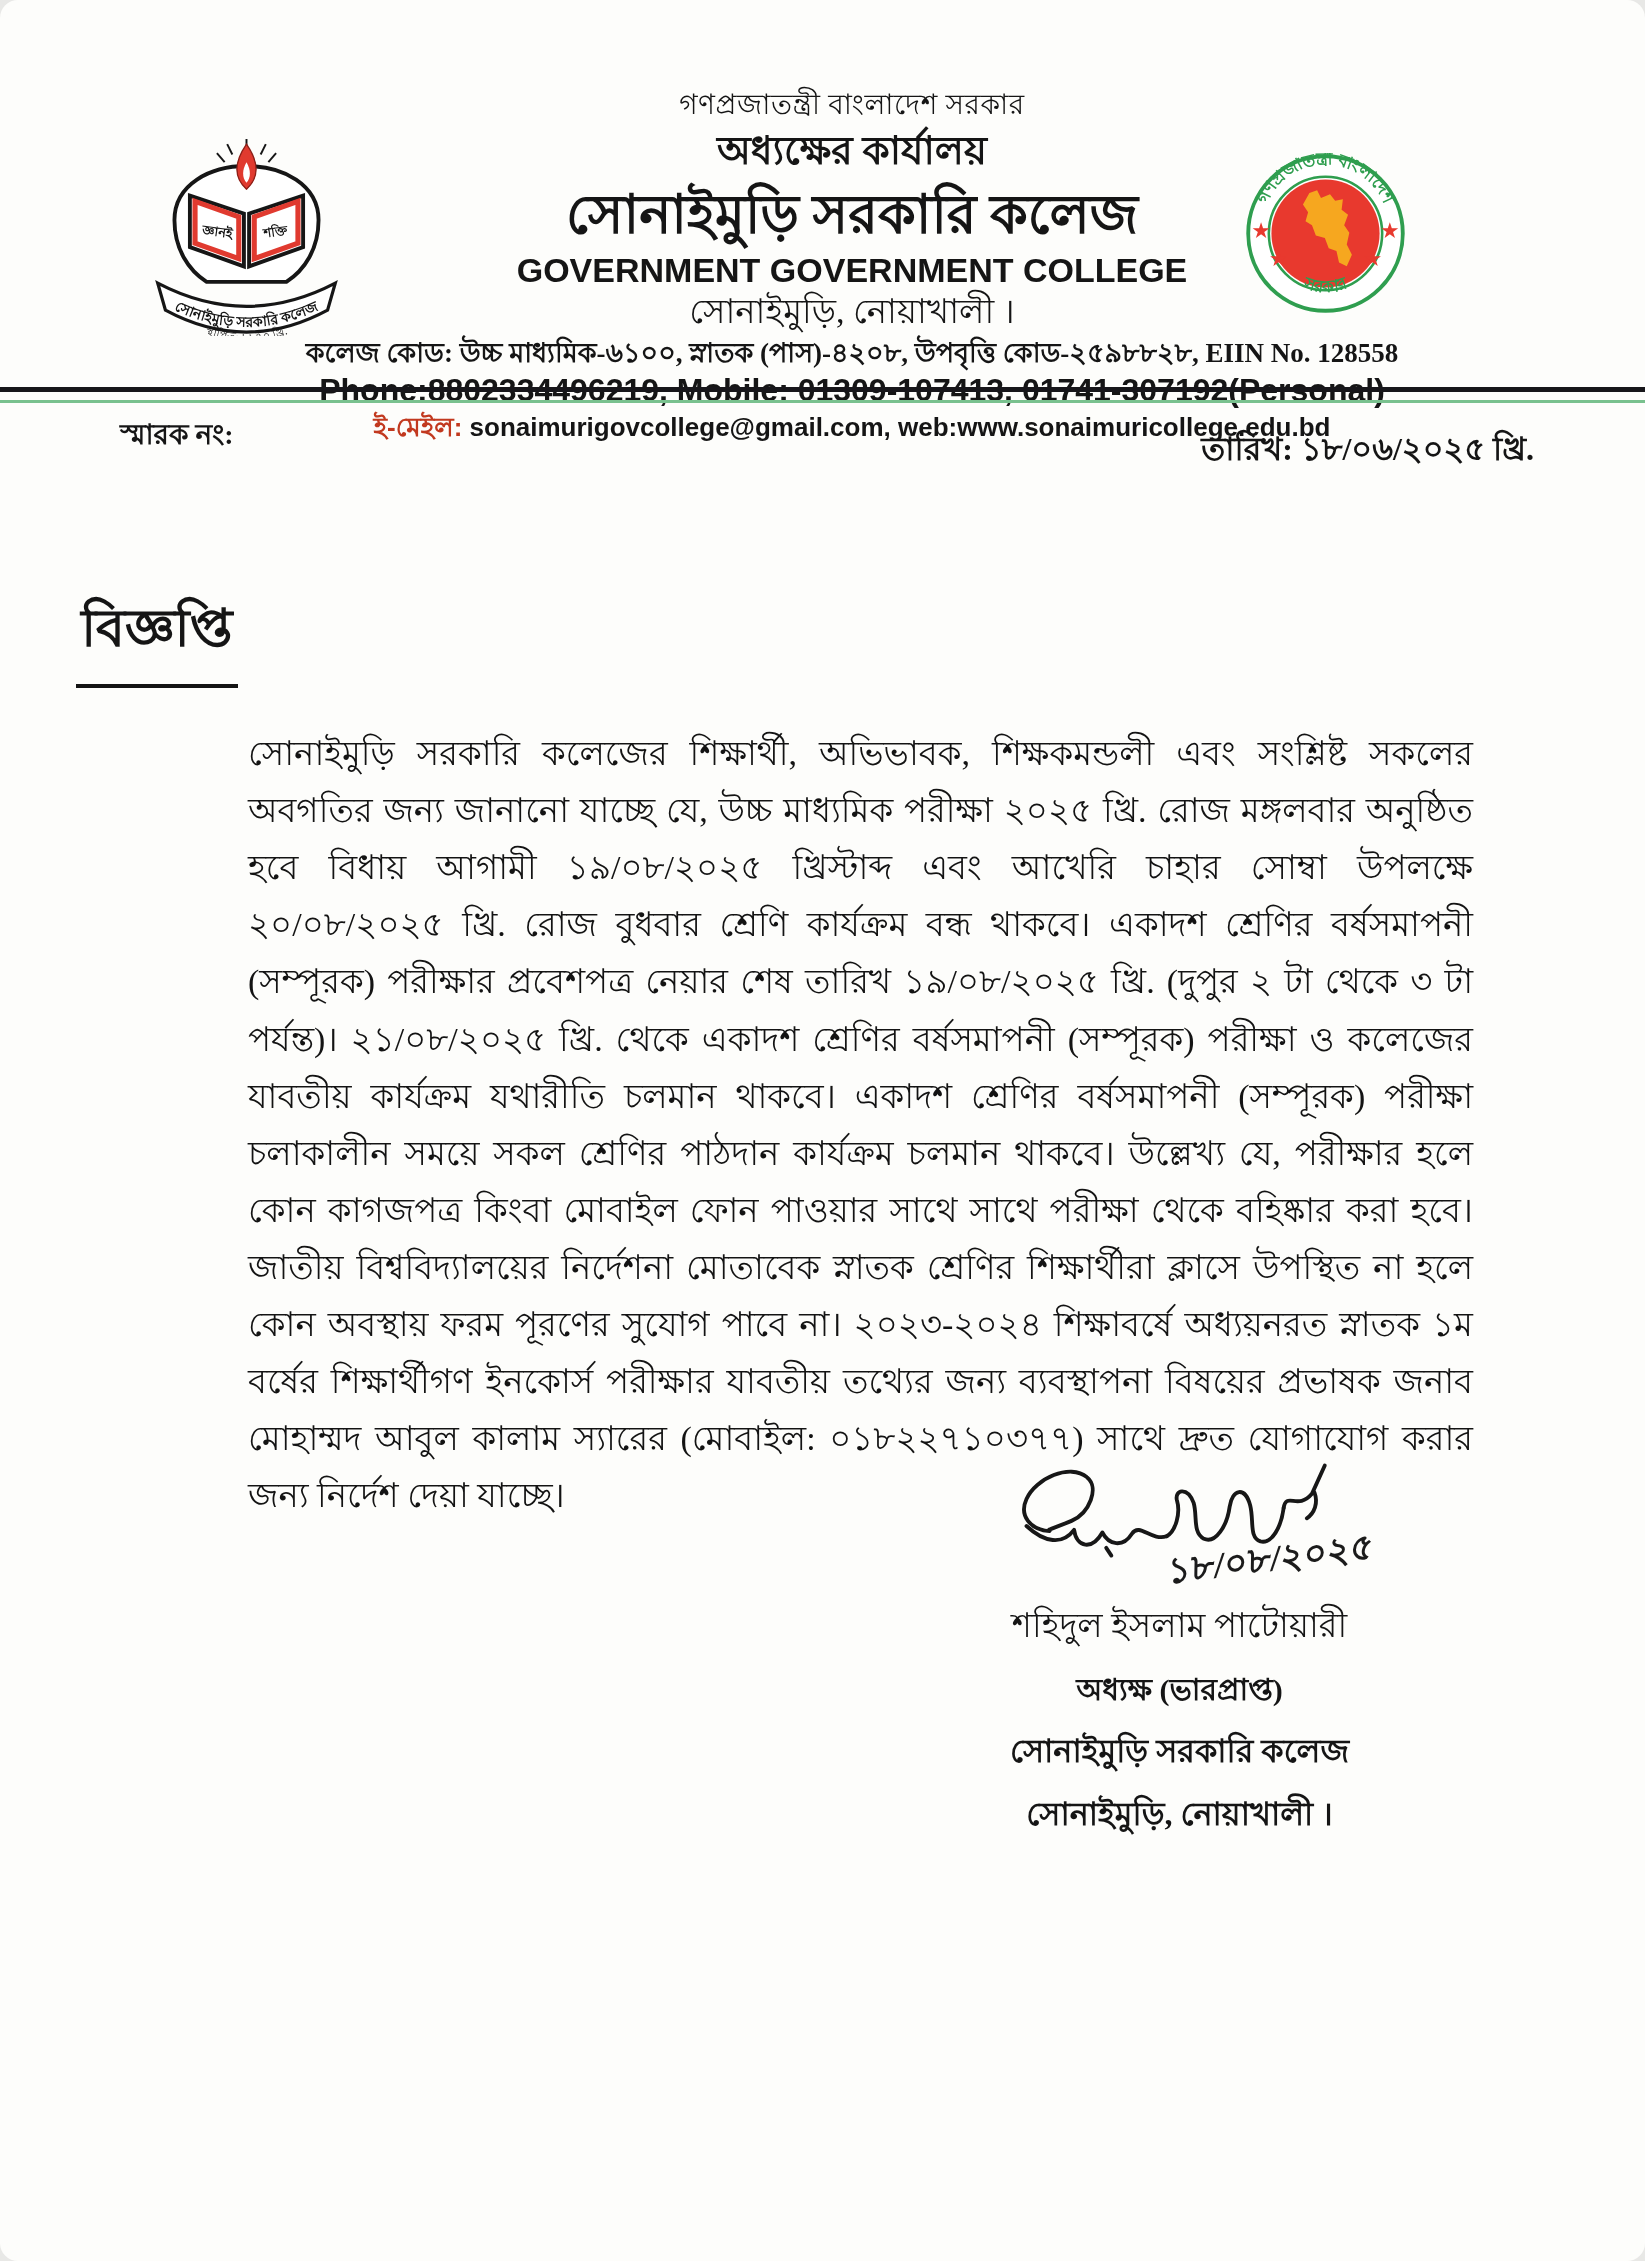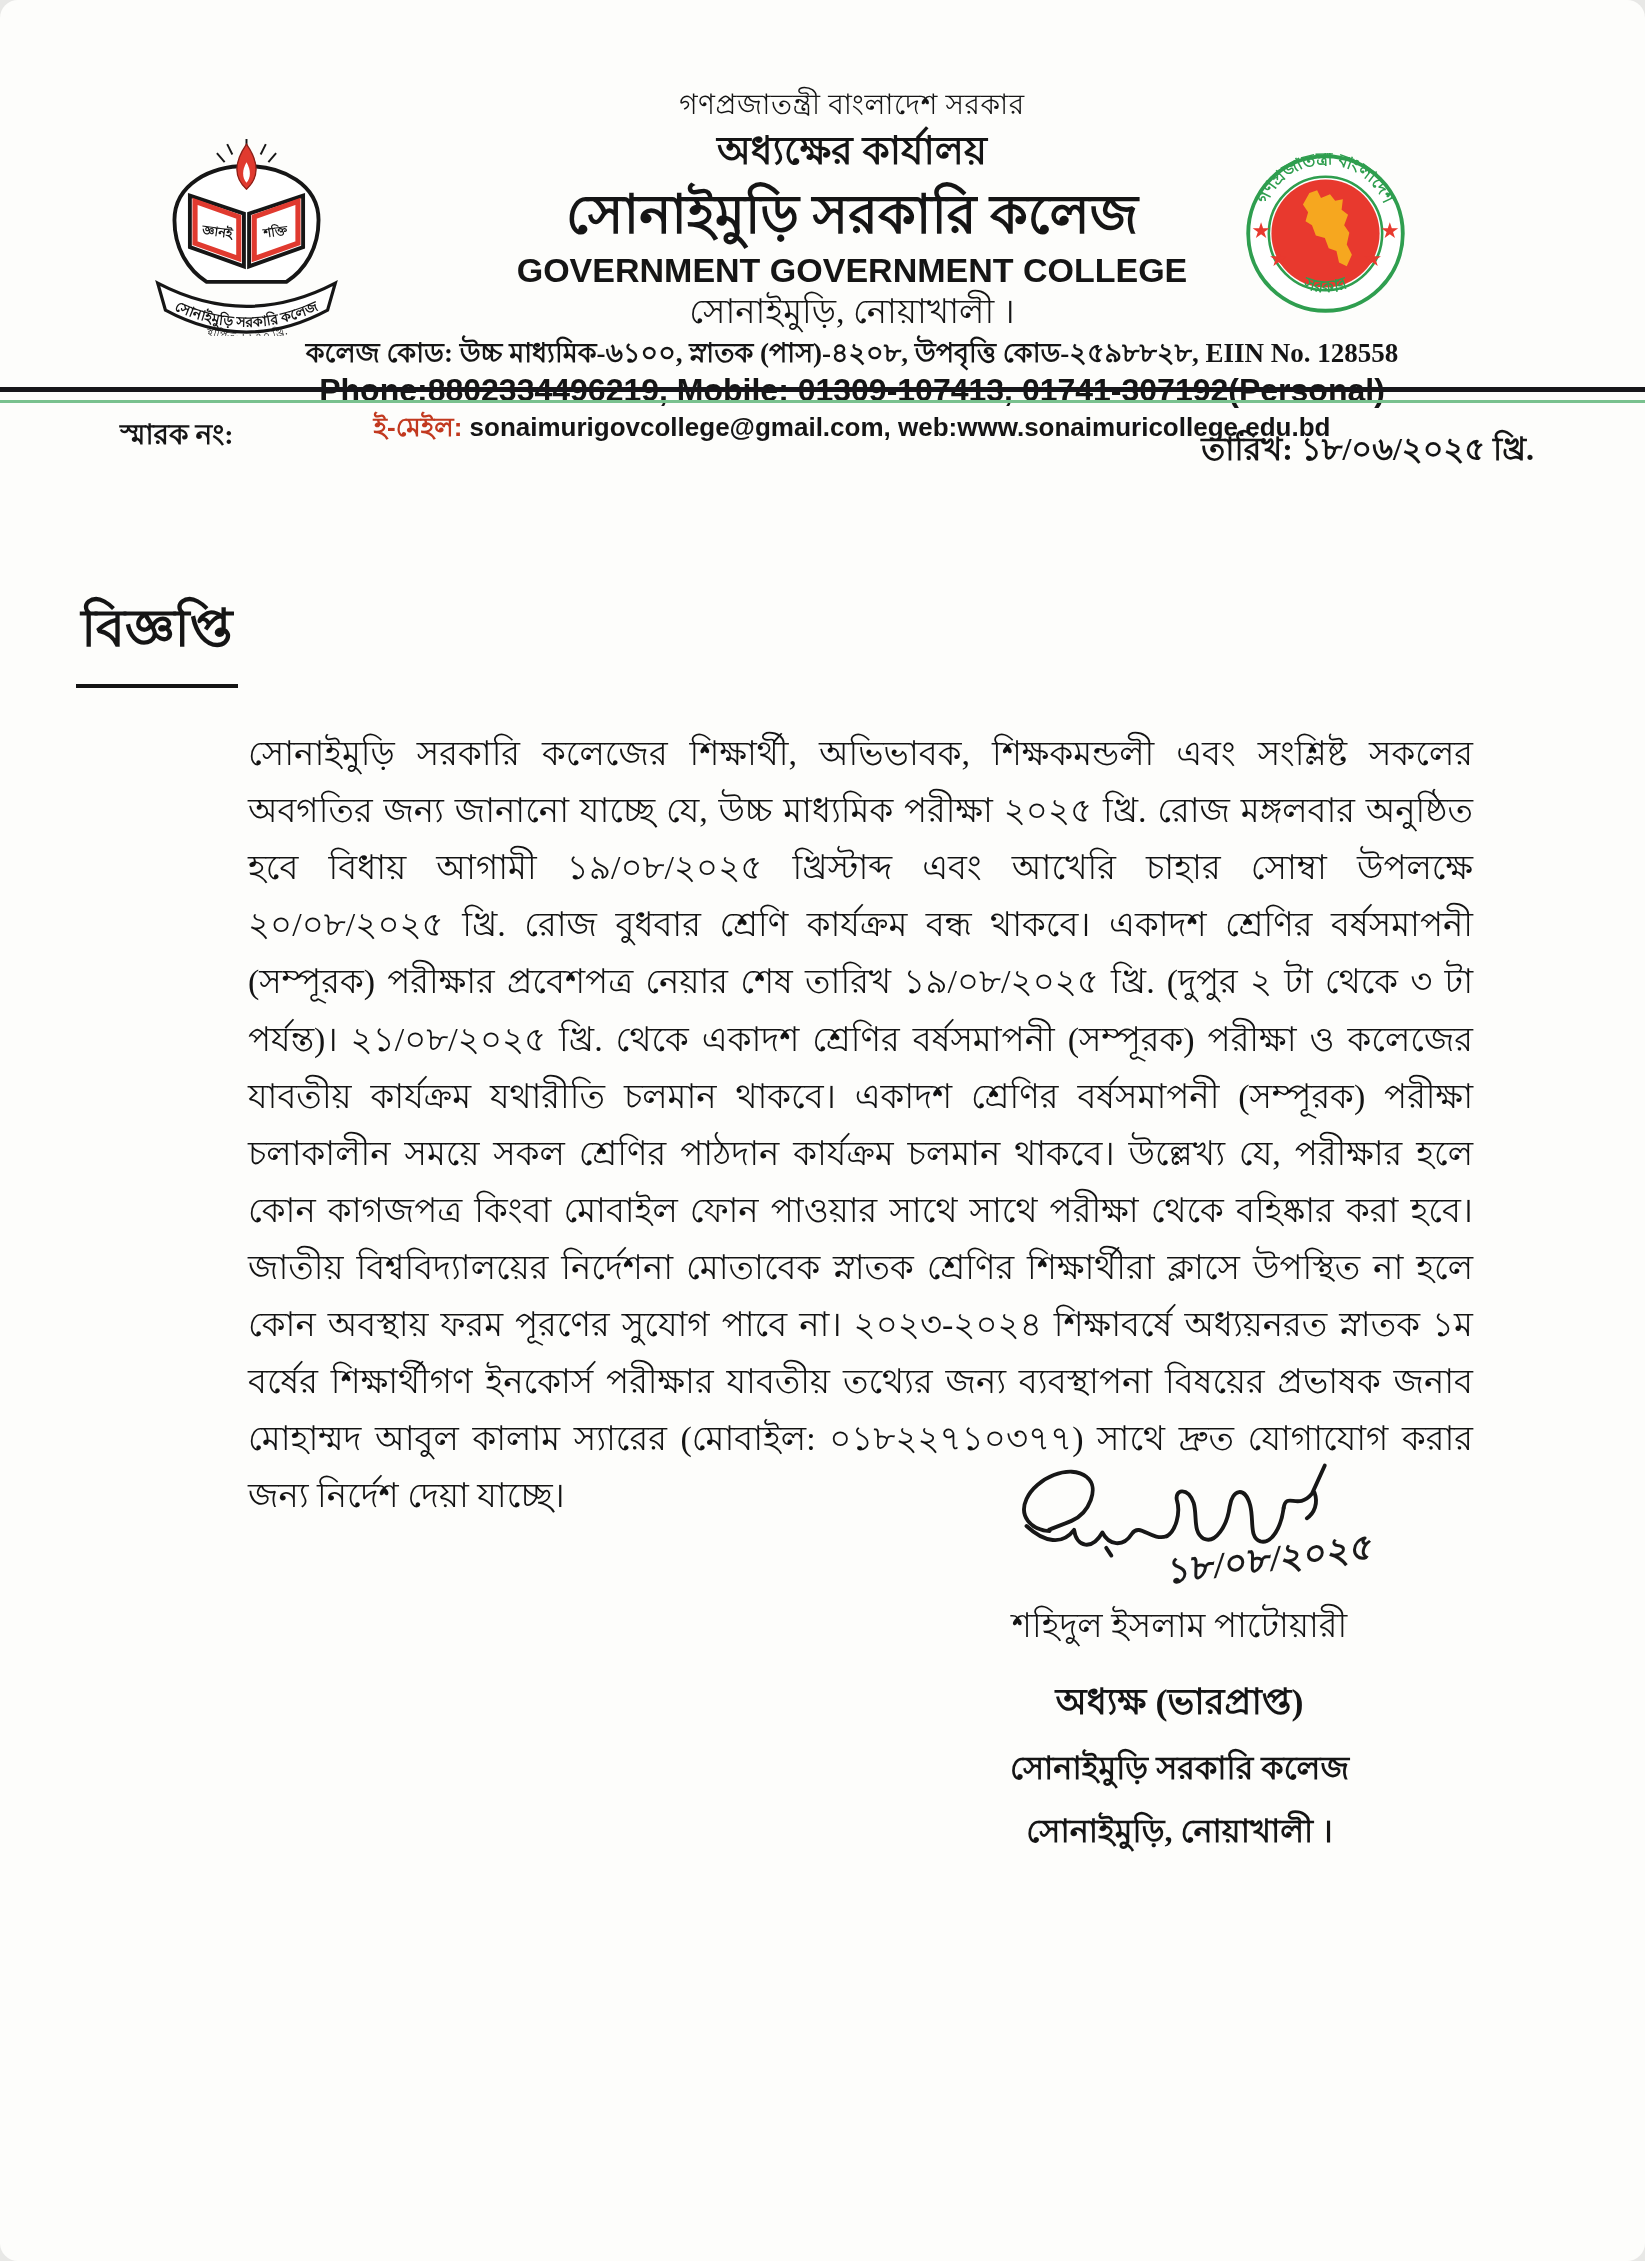--- a/index.html
+++ b/index.html
@@ -45,21 +45,21 @@
   
   .sig-block{position:absolute;top:1454px;left:915px;width:529px;text-align:center;}
   .sig-scrawl{position:relative;width:451px;height:135px;margin:0 auto;}
   .sig-date{
     position:absolute;left:213px;top:77px;
     font-size:36px;font-weight:600;
     transform:rotate(-7deg) skewX(-8deg);
     white-space:nowrap;color:#1b1b1b;
   }
   .sig-name{font-size:34px;font-weight:400;margin-top:10.3px;}
-  .sig-role{font-size:36px;font-weight:600;margin-top:18px;}
+  .sig-role{font-size:30px;font-weight:600;margin-top:10px;}
   .sig-college{font-size:32px;font-weight:600;margin-top:9px;}
   .sig-loc{font-size:32px;font-weight:600;margin-top:9px;}
 </style>
 </head>
 <body>
 
 <div class="page">
 
   <div class="header">
     <div class="govt-line">গণপ্রজাতন্ত্রী বাংলাদেশ সরকার</div>

